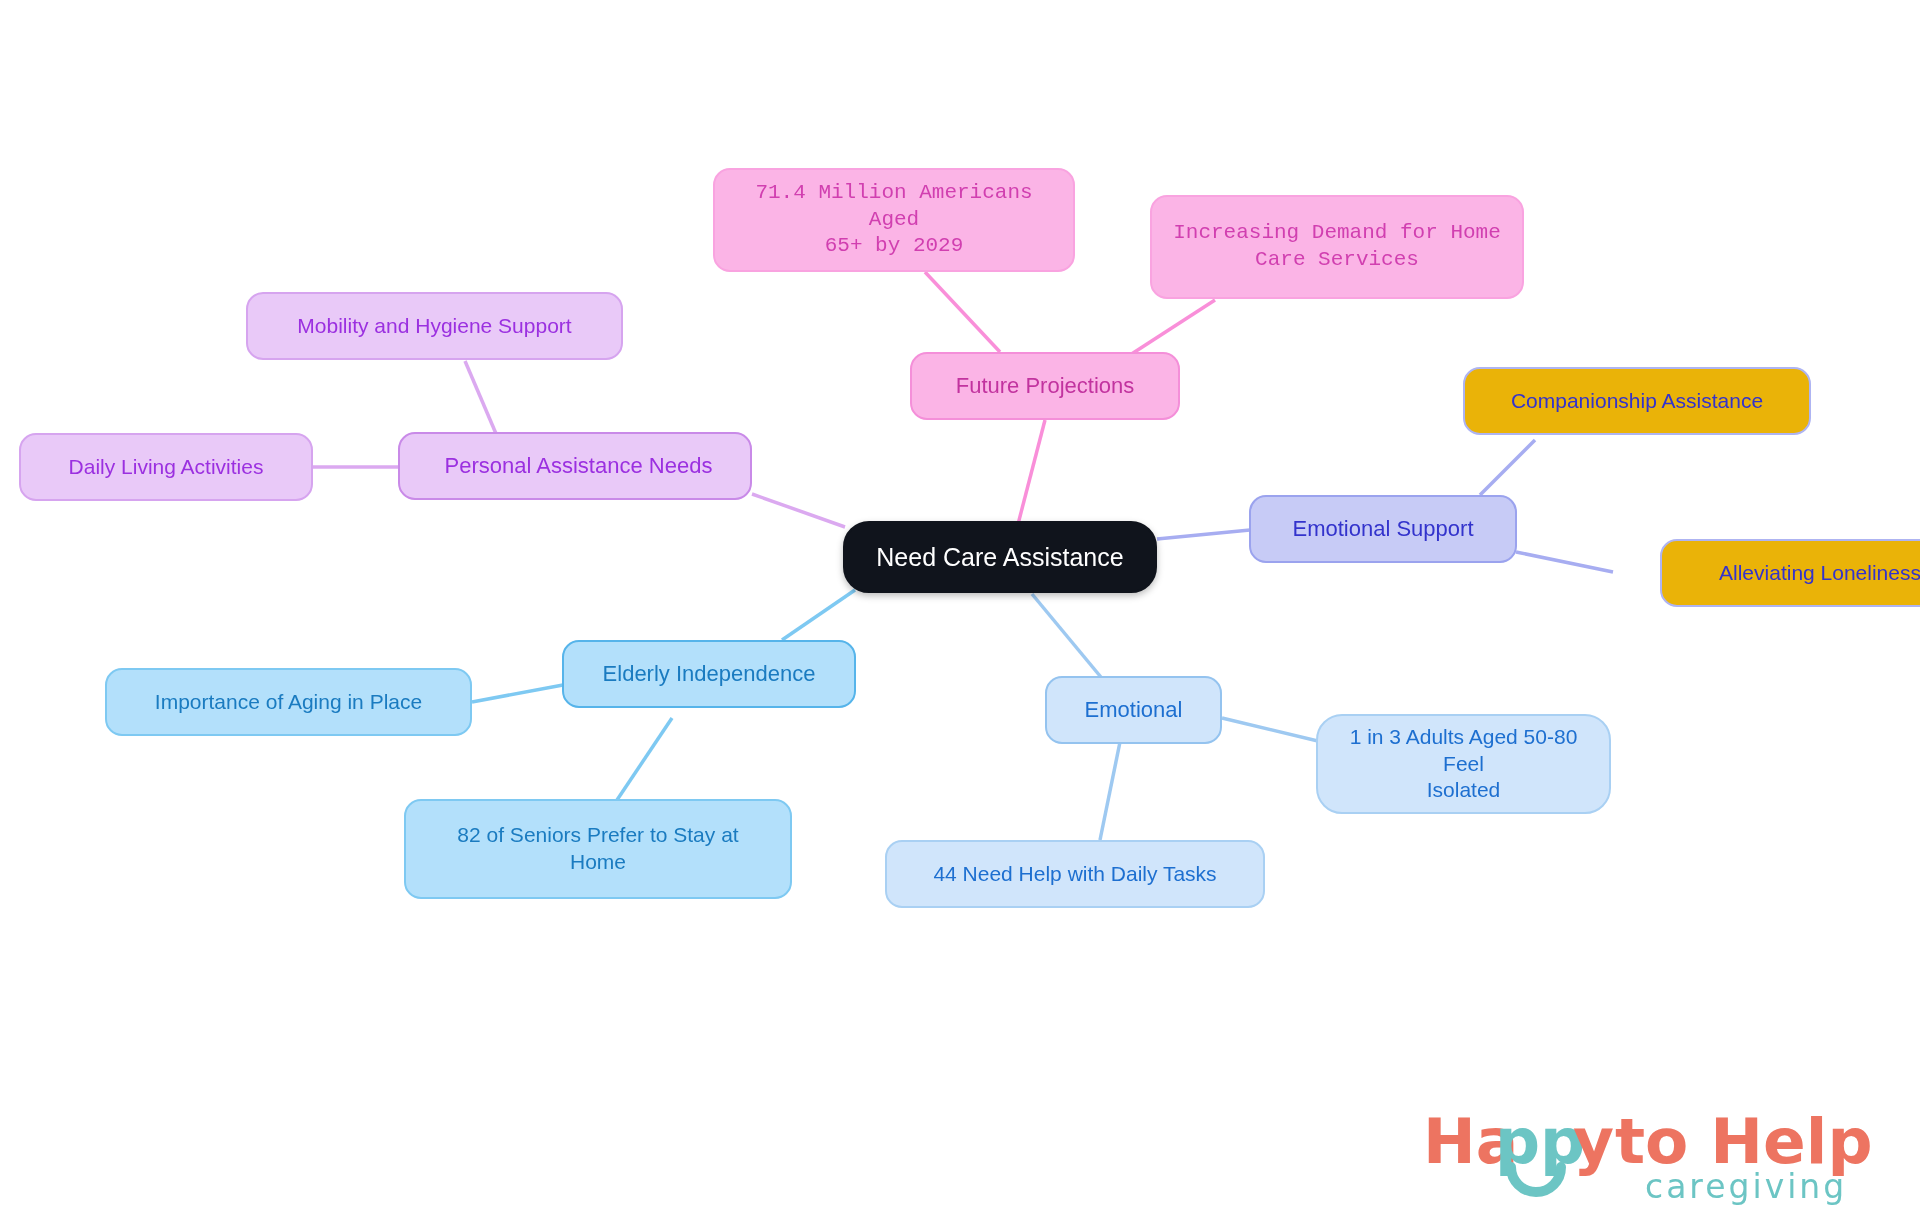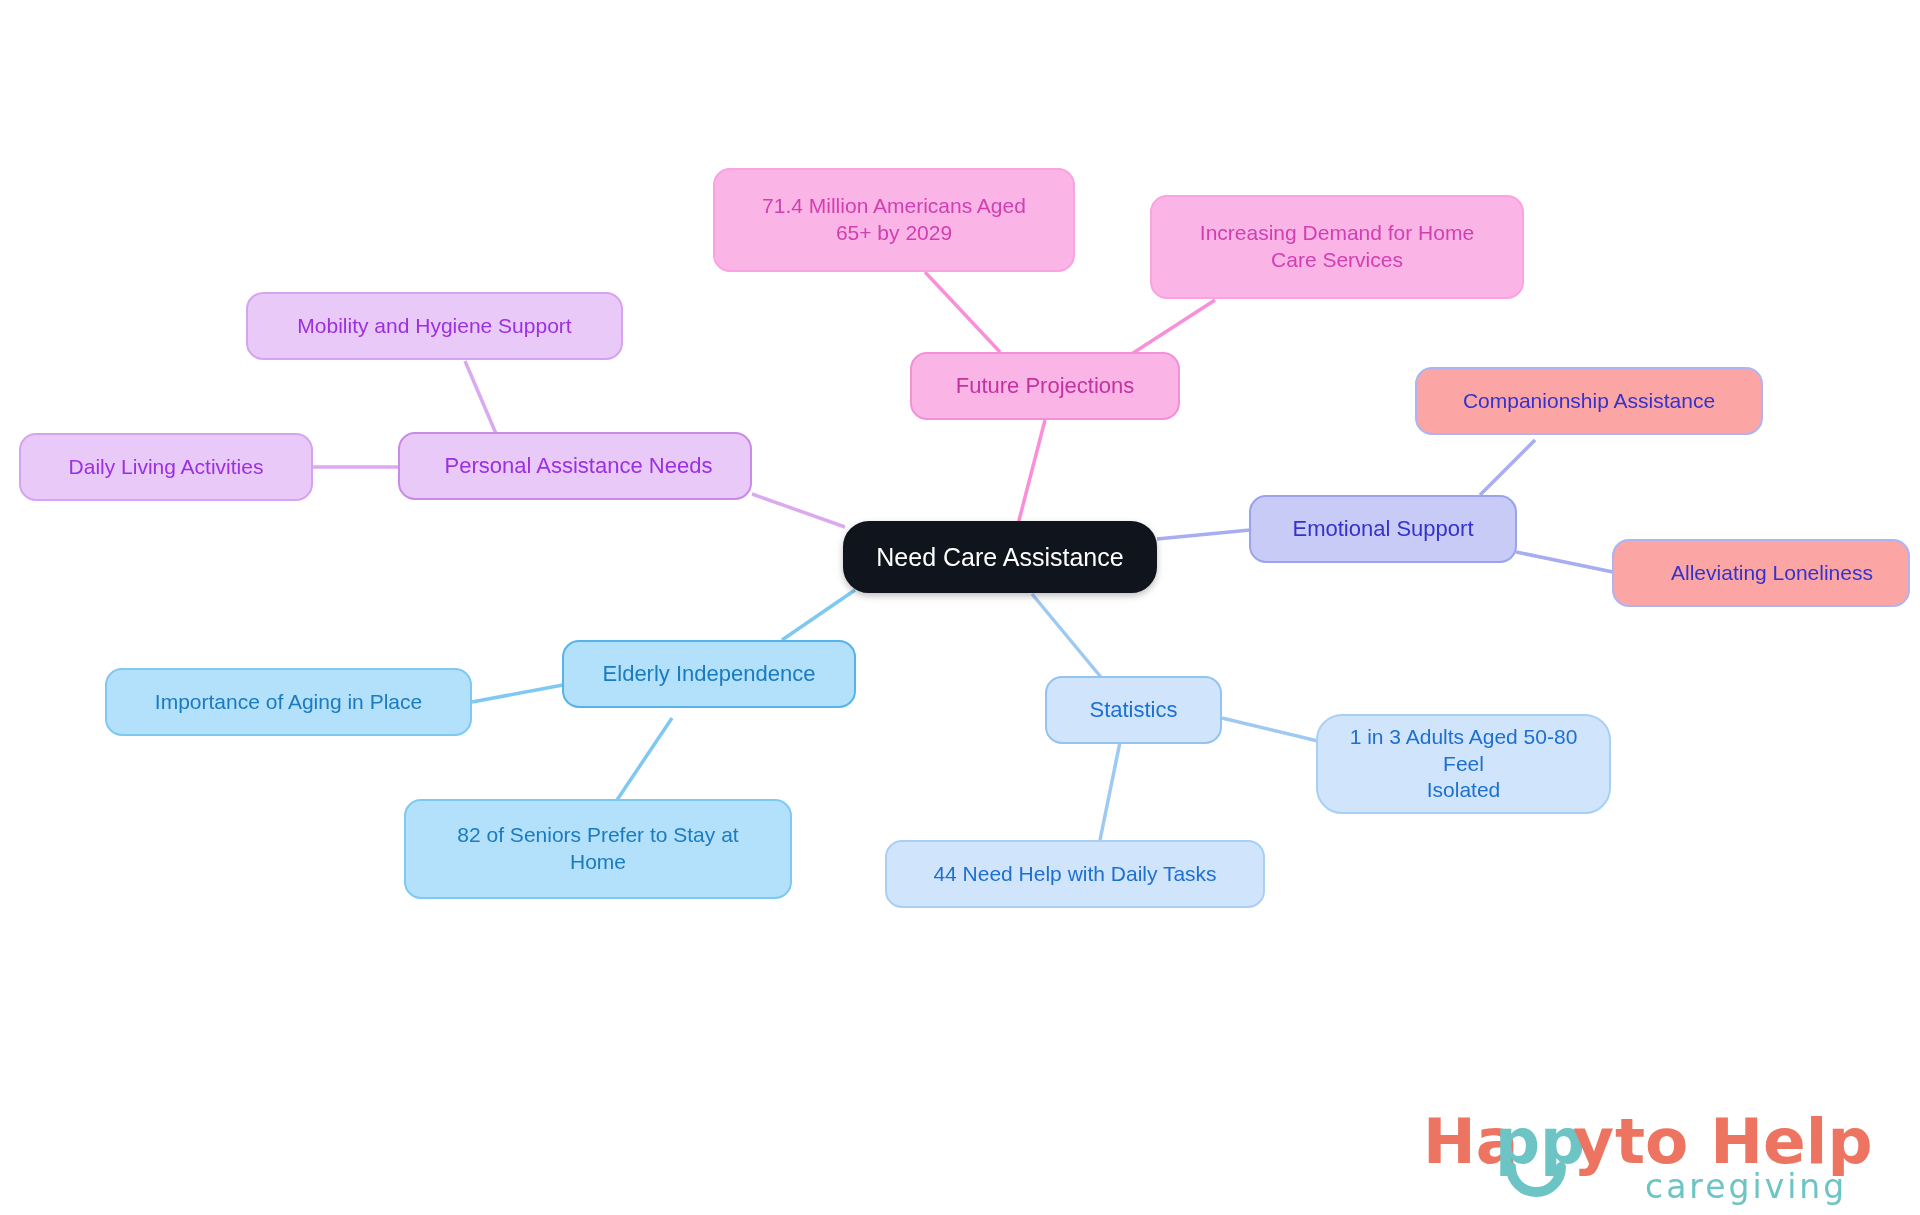--- a/index.html
+++ b/index.html
@@ -55,20 +55,21 @@
     background: #fbb4e6;
     border-color: #f48fd9;
     color: #c2339f;
     font-size: 22px;
   }
   .node-pink-leaf {
     background: #fbb4e6;
     border-color: #f9a3e0;
     color: #d13fb0;
     font-size: 21px;
+    font-family: Liberation Mono, monospace;
   }
   .node-purple-main {
     background: #e9c9f8;
     border-color: #c98ae8;
     color: #9b30e0;
     font-size: 22px;
     padding-left: 21px;
   }
   .node-purple-leaf {
     background: #e9c9f8;
@@ -76,24 +77,25 @@
     color: #9b30e0;
     font-size: 21px;
   }
   .node-violet-main {
     background: #c7cbf6;
     border-color: #9ba3ee;
     color: #3333cc;
     font-size: 22px;
   }
   .node-violet-leaf {
-    background: #fca5a5;
+    background: #eab308;
     border-color: #aeb4f2;
     color: #3333cc;
     font-size: 21px;
+    margin-left: 48px;
   }
   .node-sky-main {
     background: #b3e0fb;
     border-color: #56b4ea;
     color: #1a7bc0;
     font-size: 22px;
   }
   .node-sky-leaf {
     background: #b3e0fb;
     border-color: #7ec9f2;
@@ -207,21 +209,21 @@
   <div class="node node-sky-leaf" style="left:105px; top:668px; width:367px; height:68px;">
     <span>Importance of Aging in Place</span>
   </div>
 
   <div class="node node-sky-leaf" style="left:404px; top:799px; width:388px; height:100px;">
     <span>82 of Seniors Prefer to Stay at
 Home</span>
   </div>
 
   <div class="node node-pale-main" style="left:1045px; top:676px; width:177px; height:68px;">
-    <span>Statistics</span>
+    <span>Emotional</span>
   </div>
 
   <div class="node node-pale-leaf" style="left:1316px; top:714px; width:295px; height:100px;border-radius:26px;">
     <span>1 in 3 Adults Aged 50-80 Feel
 Isolated</span>
   </div>
 
   <div class="node node-pale-leaf" style="left:885px; top:840px; width:380px; height:68px;">
     <span>44 Need Help with Daily Tasks</span>
   </div>

